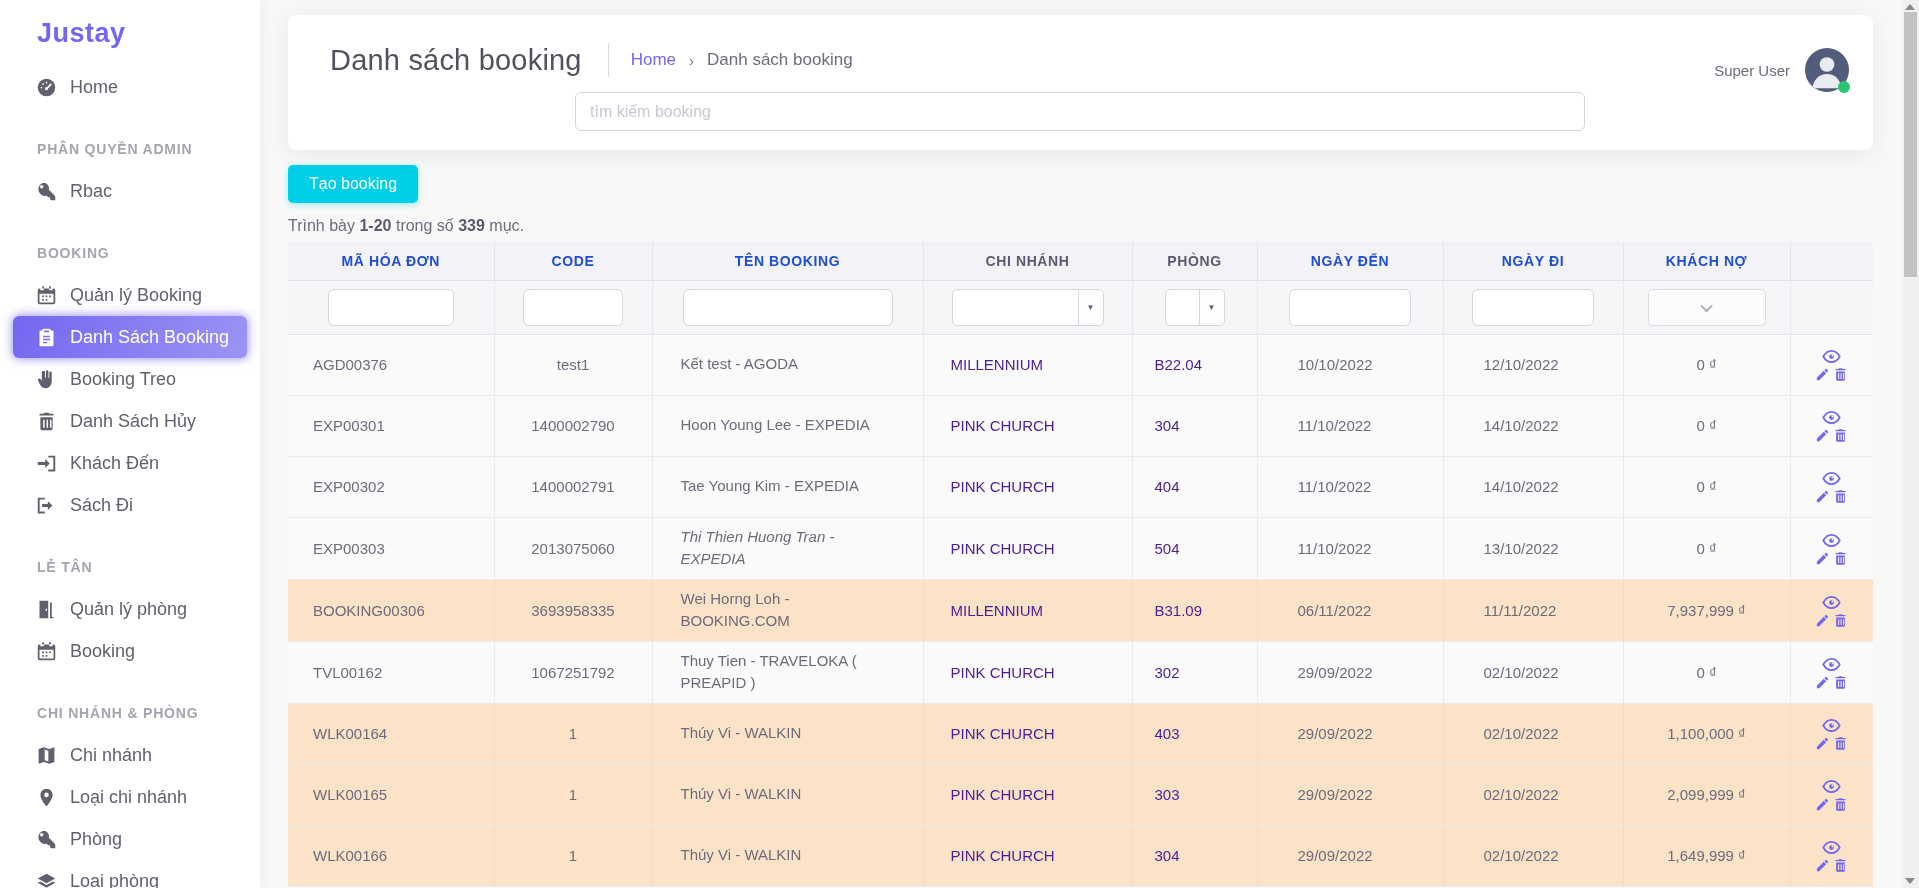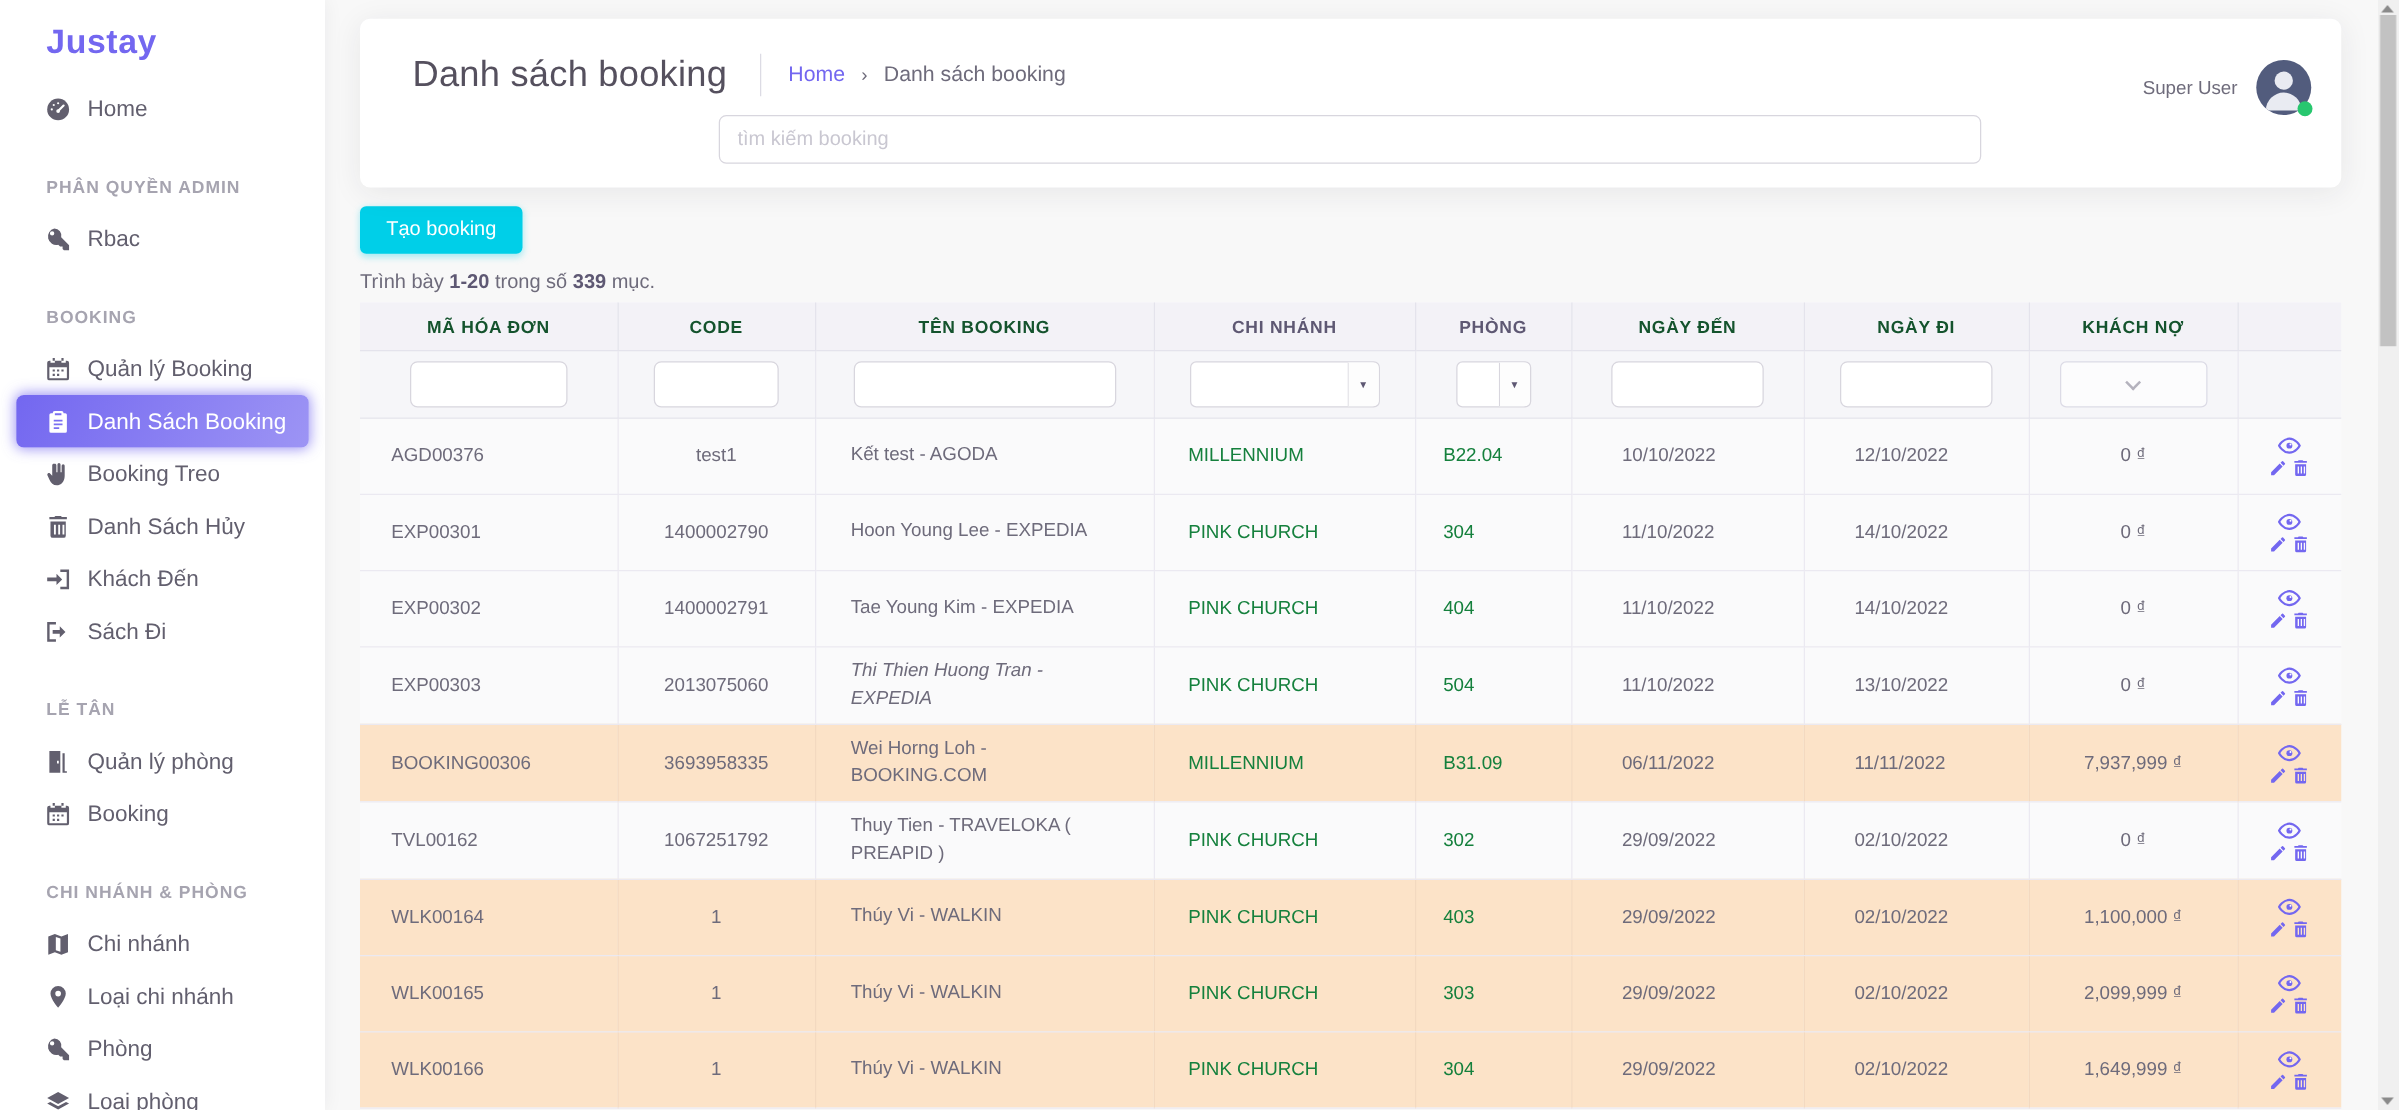--- a/index.html
+++ b/index.html
@@ -75,21 +75,21 @@
   .summary { margin: 14px 0 7px 28px; font-size: 16px; color: #6e6b7b; }
   .summary b { color: #5e5873; font-weight: 700; }
 
   
   table.booking { border-collapse: collapse; table-layout: fixed; width: 1585px; margin-left: 28px; background: #fafafb; }
   th {
     height: 38px; background: #f3f2f7; font-size: 14px; font-weight: 700; letter-spacing: .6px;
     text-align: center; border-right: 1px solid #e4e3ec; border-bottom: 1px solid #e4e3ec;
   }
   th:last-child { border-right: none; }
-  th .th-link { color: #14532d; cursor: pointer; }
+  th .th-link { color: #1d4ed8; cursor: pointer; }
   th .th-plain { color: #5e5873; }
   tr.filters td {
     height: 54px; background: #f6f6f9; text-align: center; vertical-align: middle;
     border-right: 1px solid #e9e8f0; border-bottom: 1px solid #e4e3ec;
   }
   tr.filters td:last-child { border-right: none; }
   .f-input {
     height: 37px; border: 1px solid #d8d6de; border-radius: 6px; background: #fff;
     padding: 0 10px; font-size: 15px; color: #6e6b7b; outline: none; font-family: "Liberation Sans", sans-serif;
   }
@@ -111,21 +111,21 @@
 
   td.c {
     height: 61px; background: #fafafb; font-size: 15px; color: #6e6b7b; vertical-align: middle;
     border-right: 1px solid #ebe9f1; border-bottom: 1px solid #ebe9f1; padding: 8px 10px;
   }
   td.c:last-child { border-right: none; }
   tr.hl td.c { background: #fce3c8; border-right-color: #f3d9c0; }
   td.c.al { text-align: left; padding-left: 25px; }
   td.c.ac { text-align: center; }
   .ten-wrap { max-width: 218px; line-height: 1.5; text-align: left; }
-  a.cell-link { color: #15803d; text-decoration: none; cursor: pointer; font-size: 15px; }
+  a.cell-link { color: #4c1d95; text-decoration: none; cursor: pointer; font-size: 15px; }
   td.c.dates { padding-left: 40px; }
 
   .actions { display: flex; flex-direction: column; align-items: center; gap: 1px; color: #7367f0; }
   .actions .row2 { display: flex; align-items: center; gap: 3px; }
   .act-btn { display: inline-flex; cursor: pointer; color: #7367f0; }
   .act-btn svg { display: block; }
 
   
   .vscrollbar { position: fixed; right: 0; top: 0; width: 17px; height: 100%; background: #f0f0f0; z-index: 10; }
   .vthumb { position: absolute; top: 12px; left: 2px; width: 13px; height: 265px; background: #c2c2c2; cursor: pointer; }

